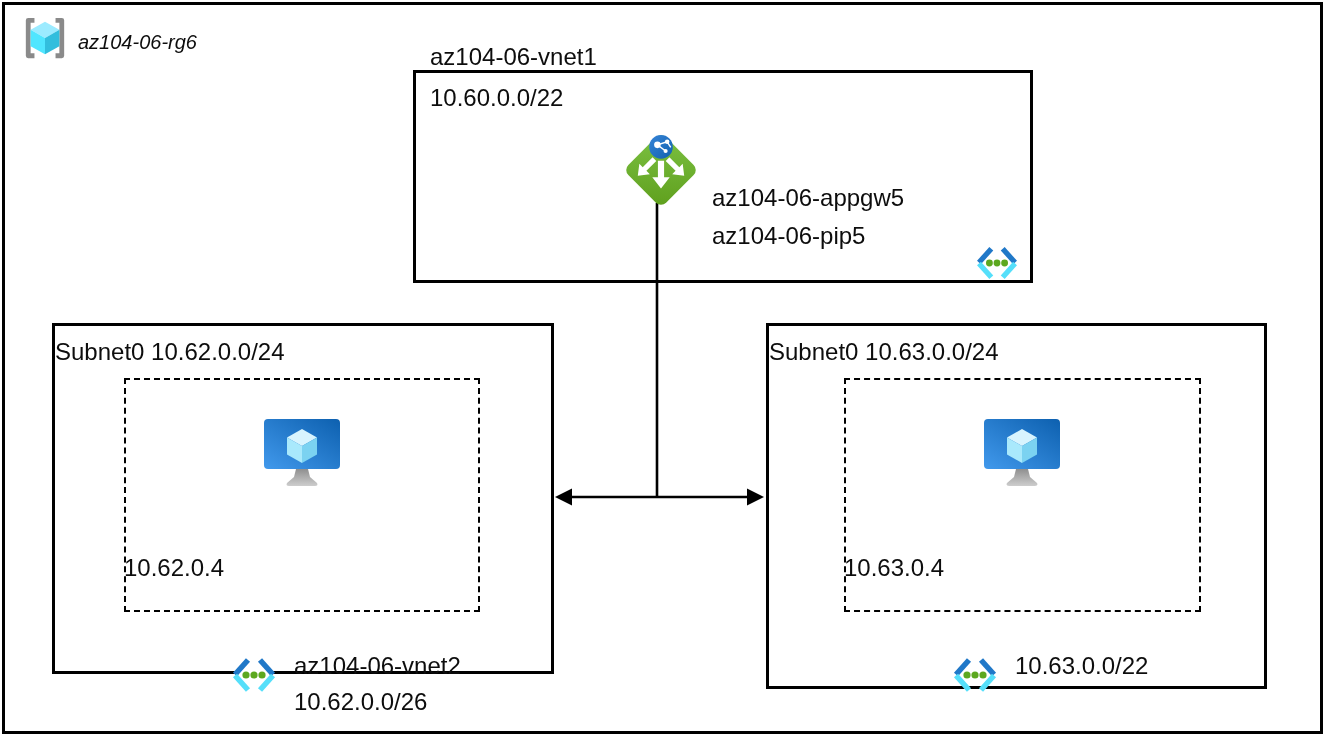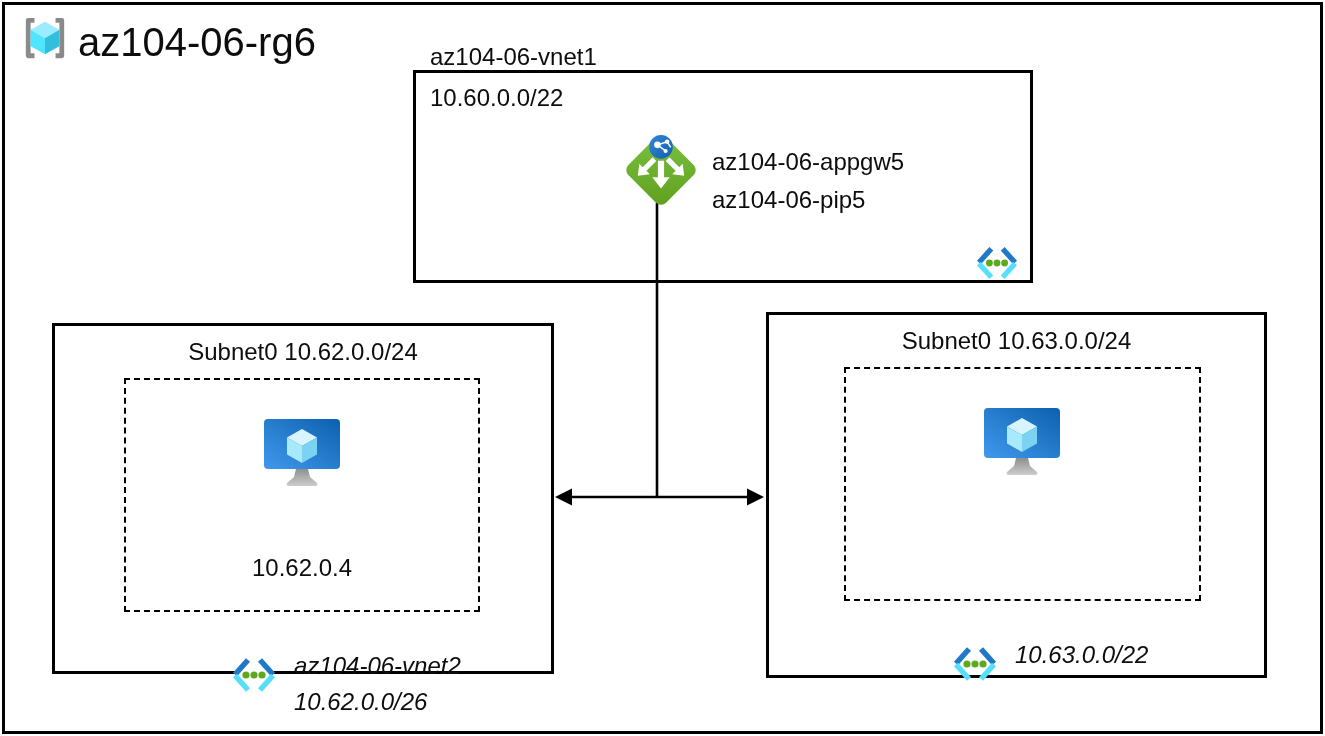--- a/index.html
+++ b/index.html
@@ -3,24 +3,24 @@
 <meta charset="utf-8">
 <style>
   html,body{margin:0;padding:0;background:#fff;}
   body{width:1325px;height:736px;position:relative;overflow:hidden;
        font-family:"Liberation Sans","DejaVu Sans",sans-serif;color:#0d0d0d;}
   .canvas{position:absolute;inset:0;}
   .frame{position:absolute;inset:2px;border:3px solid #000;}
   .box{position:absolute;border:3px solid #000;box-sizing:border-box;background:transparent;}
   .dashedbox{position:absolute;border:2px dashed #000;box-sizing:border-box;}
   .lbl{position:absolute;font-size:24px;line-height:32px;white-space:nowrap;}
-  .lbl-center{text-align:center;}
-  .rg-label{font-size:40px;line-height:36px;}
-  .two-line{line-height:38px;}
-  .bot-lines{line-height:36px;font-style:italic;}
+  .lbl-center{text-align:left;}
+  .rg-label{font-size:20px;line-height:36px;font-style:italic;}
+  .two-line{line-height:38px;margin-top:36px;}
+  .bot-lines{line-height:36px;}
   svg.icon{position:absolute;display:block;}
   #connectors{position:absolute;inset:0;pointer-events:none;}
 </style>
 </head>
 <body>
 
 <svg width="0" height="0" style="position:absolute" aria-hidden="true">
   <defs>
     <linearGradient id="gradScreen" x1="1" y1="0" x2="0" y2="1">
       <stop offset="0" stop-color="#0D60AF"></stop>
@@ -120,26 +120,27 @@
     <div class="lbl lbl-center" style="left:69px;width:356px;top:226px">10.62.0.4</div>
     <svg class="icon" style="left:173px;top:329px" width="52" height="40">
         <use href="#sym-vnet"></use>
       </svg>
     <div class="lbl bot-lines" style="left:239px;top:322px">
       <div>az104-06-vnet2</div>
       <div>10.62.0.0/26</div>
     </div>
   </div>
 
-  <div class="box" style="left:766px;top:312px;width:501px;height:366px">
+  <div class="box" style="left:766px;top:323px;width:501px;height:366px">
     <div class="lbl lbl-center" style="left:0;width:100%;top:10px">Subnet0 10.63.0.0/24</div>
     <div class="dashedbox" style="left:75px;top:52px;width:357px;height:234px"></div>
     <svg class="icon" style="left:214px;top:92px" width="78" height="72">
         <use href="#sym-vm"></use>
       </svg>
+    <div class="lbl lbl-center" style="left:75px;width:357px;top:226px">10.63.0.4</div>
     <svg class="icon" style="left:180px;top:329px" width="52" height="40">
         <use href="#sym-vnet"></use>
       </svg>
     <div class="lbl bot-lines" style="left:246px;top:322px">
       <div>10.63.0.0/22</div>
     </div>
   </div>
 
 </div>
 

